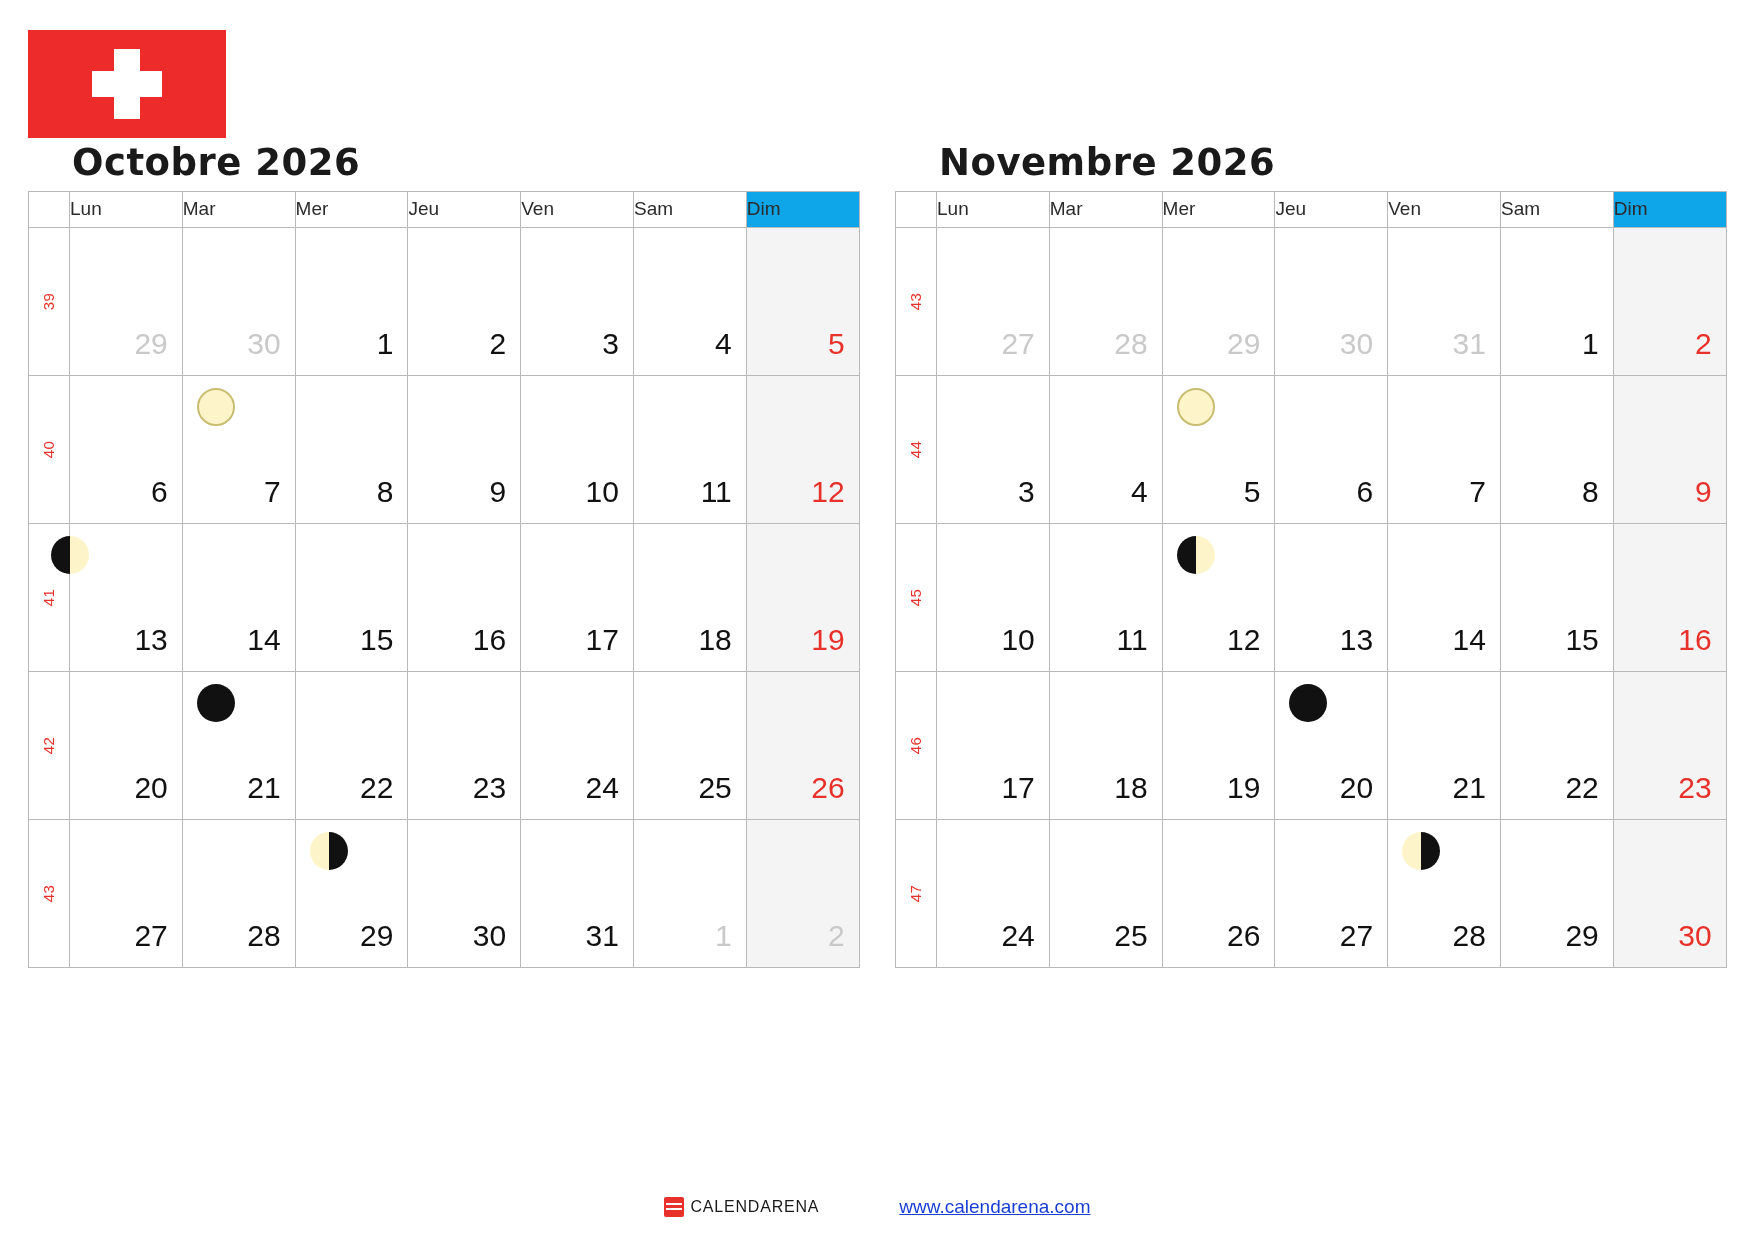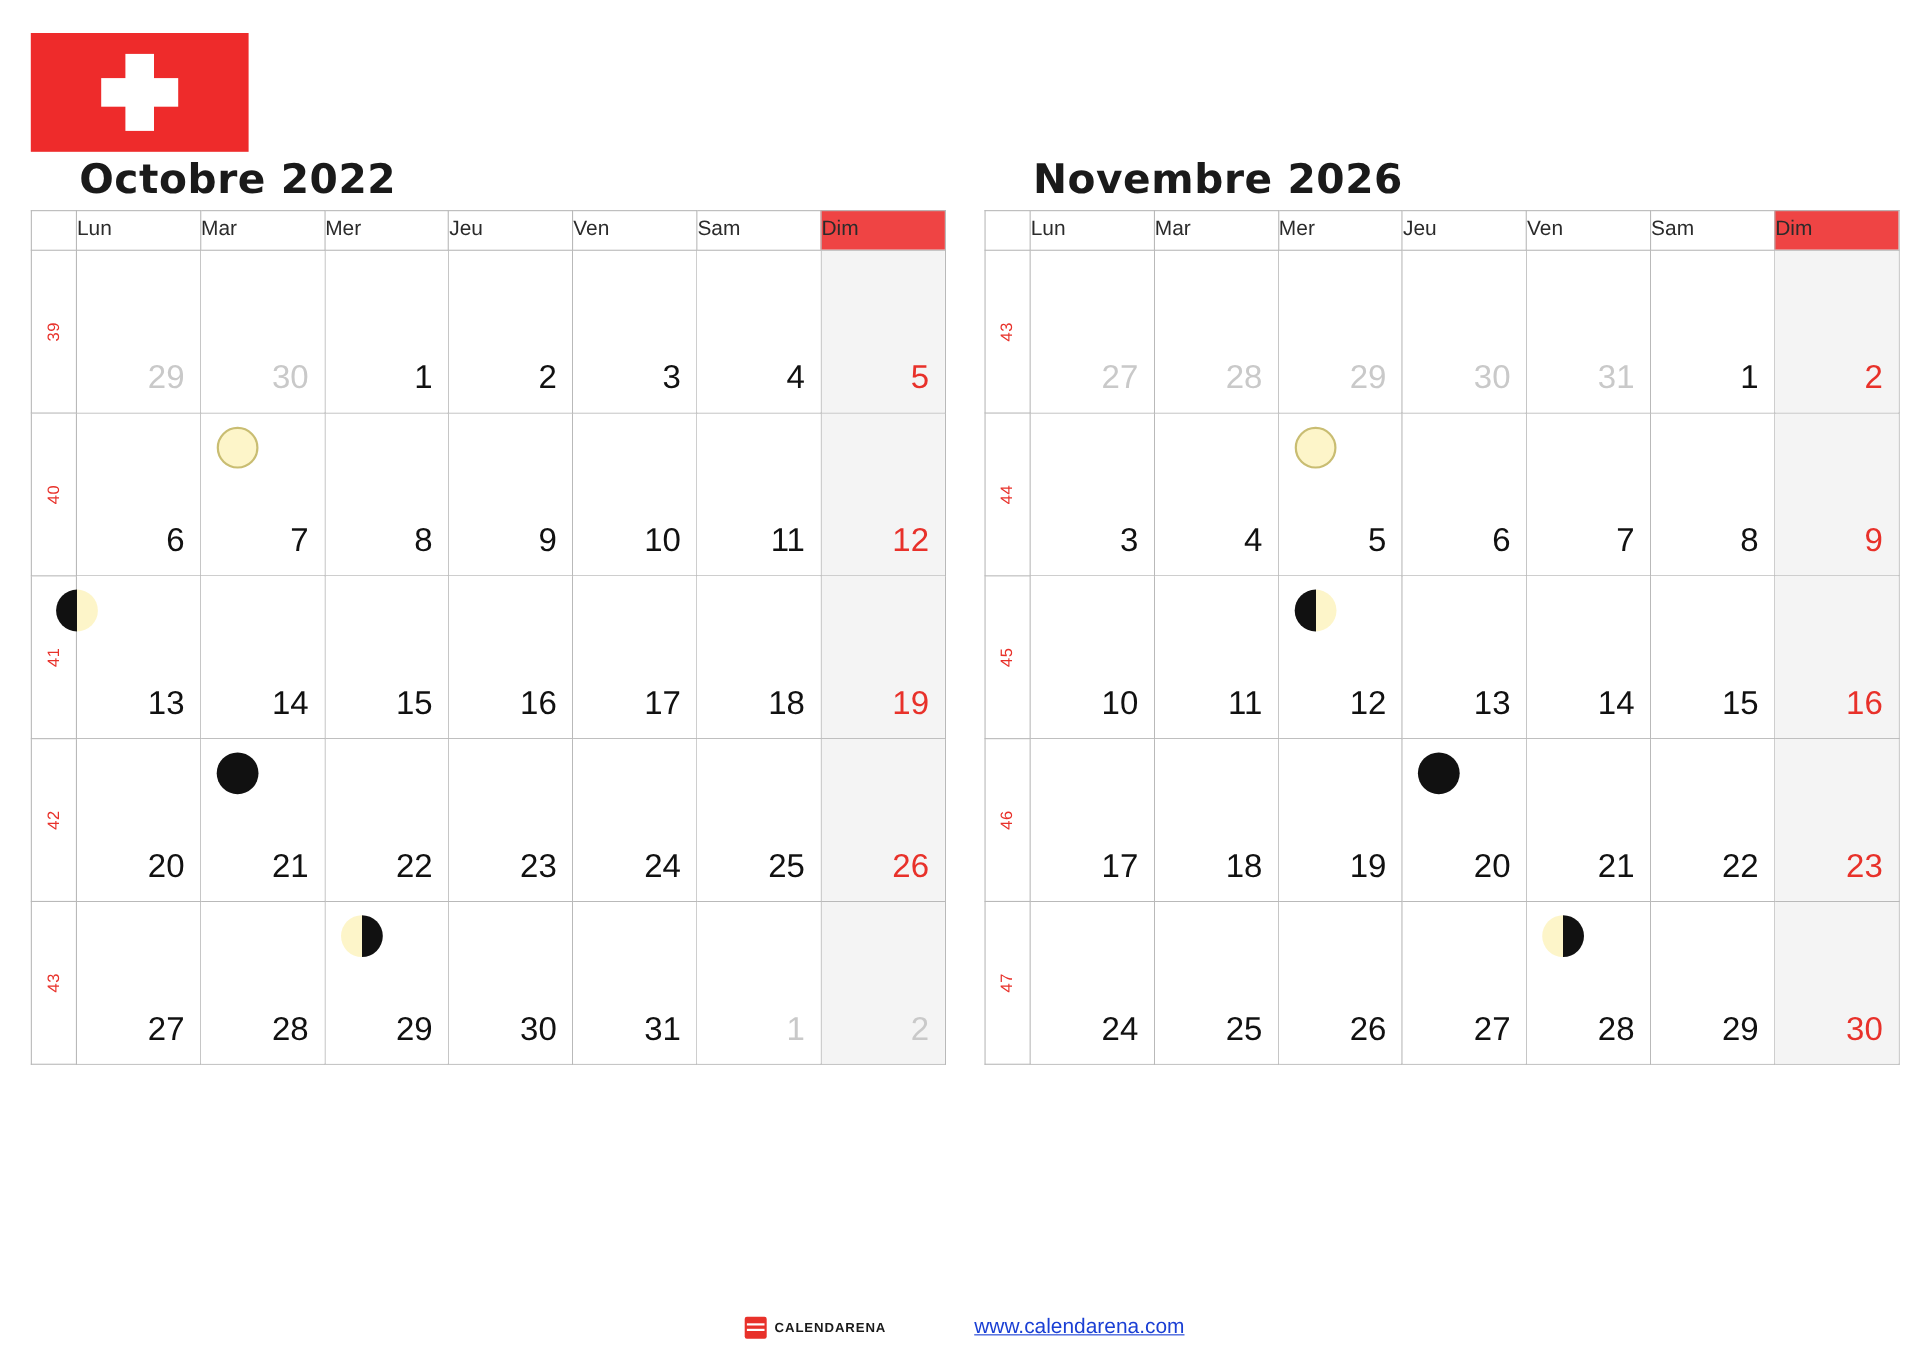--- a/index.html
+++ b/index.html
@@ -79,21 +79,21 @@
     font-weight: normal;
     color: #2b2b2b;
     text-align: left;
     vertical-align: middle;
     background: #ffffff;
   }
   th.wk-head {
     border: 1px solid #b9b9b9;
     background: #ffffff;
   }
-  th.dow.sunday { background: #ef4444; }
+  th.dow.sunday { background: #0ea5e9; }
 
   td.wk {
     text-align: center;
     vertical-align: middle;
     font-size: 15px;
     color: #e8312a;
     background: #ffffff;
   }
   td.wk span {
     display: inline-block;
@@ -165,22 +165,22 @@
   }
   .brand-mark::before {
     content: "";
     position: absolute;
     left: 2px; right: 2px; top: 6px;
     height: 2px;
     background: #ffffff;
     box-shadow: 0 5px 0 #ffffff;
   }
   .brand-text {
-    font-size: 12px;
-    font-weight: bold;
+    font-size: 16px;
+    font-weight: normal;
     letter-spacing: 0.8px;
     color: #1a1a1a;
   }
   .site-url {
     font-size: 19px;
     color: #1a3fd4;
     text-decoration: underline;
   }
 </style>
 </head>
@@ -188,21 +188,21 @@
 
 <div class="page">
 
   <div class="flag">
     <div class="cross-v"></div>
     <div class="cross-h"></div>
   </div>
 
   <div class="months" id="months">
       <div class="month">
-        <div class="month-title">Octobre 2022</div>
+        <div class="month-title">Octobre 2026</div>
         <table class="cal">
           <colgroup>
             <col class="wk">
             <col class="day">
             <col class="day">
             <col class="day">
             <col class="day">
             <col class="day">
             <col class="day">
             <col class="day">

